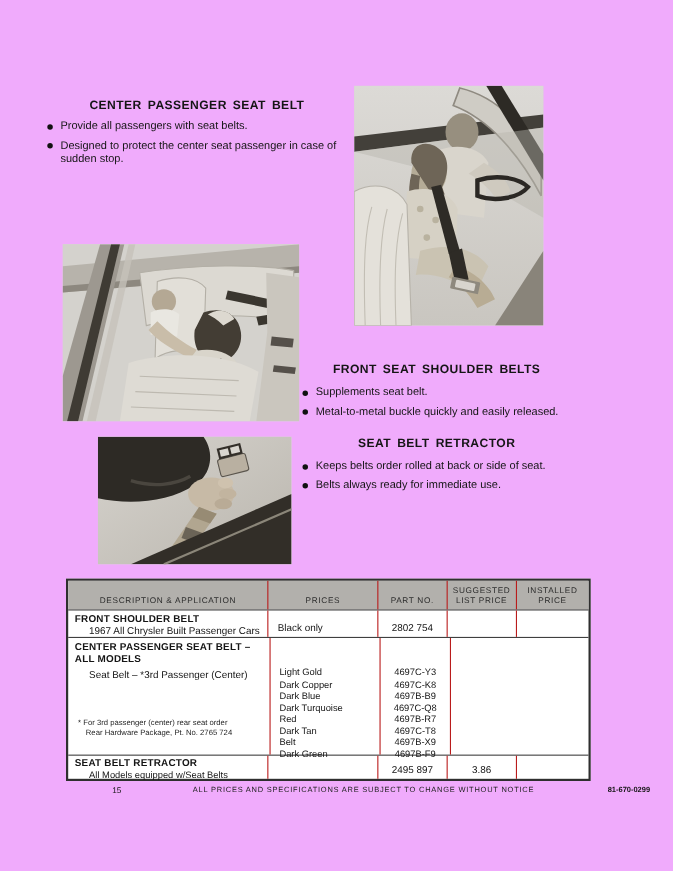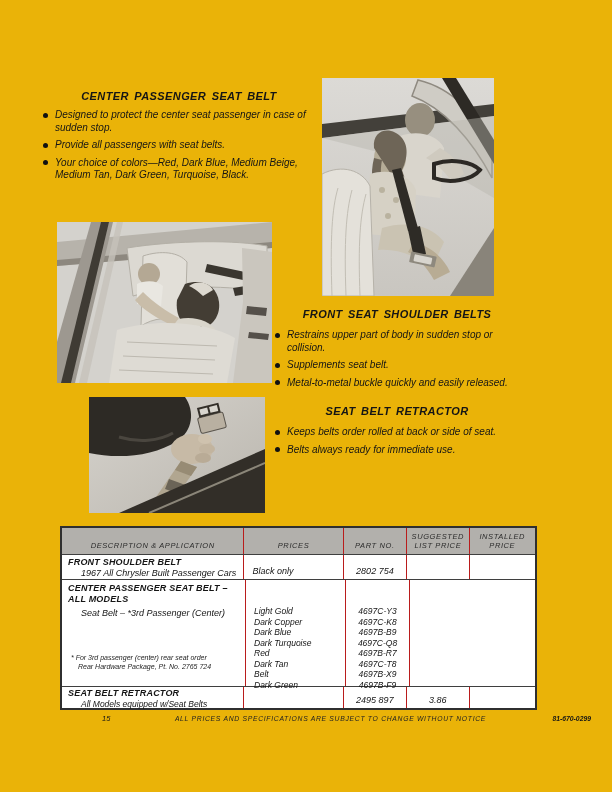--- a/index.html
+++ b/index.html
@@ -1,28 +1,28 @@
 <!DOCTYPE html>
 <html><head>
 <meta charset="utf-8">
 <style>
   * { margin:0; padding:0; box-sizing:border-box; }
   html,body { width:612px; height:792px; }
   body { background:#ffffff; font-family:"Liberation Sans", sans-serif; color:#151515; position:relative; }
-  .page { position:absolute; inset:0; background:#eab308; overflow:hidden;font-style:italic; }
+  .page { position:absolute; inset:0; background:#f0abfc; overflow:hidden; }
 
   .sec-title { font-weight:bold; font-size:11px; letter-spacing:0.4px; word-spacing:2px; text-align:center; }
   .bullets { list-style:none; }
   .bullets li { position:relative; padding-left:15px; font-size:10px; line-height:12.5px; margin-bottom:5px; }
   .bullets li::before { content:""; position:absolute; left:3px; top:3.5px; width:5px; height:5px; border-radius:50%; background:#111; }
 
   #col-left { position:absolute; left:40px; top:90px; width:278px; }
   #col-left .sec-title { margin-bottom:7px; }
 
-  #col-right { position:absolute; left:272px; top:308px; width:250px; }
+  #col-right { position:absolute; left:272px; top:330px; width:250px; }
   #col-right .sec-title { margin-bottom:9px; }
   #retractor-title { margin-top:16px; }
 
   .photo { position:absolute; background:#d8d6d2; }
   .photo svg { display:block; width:100%; height:100%; }
   #photo-shoulder { left:322px; top:78px; width:172px; height:218px; }
   #photo-center-belt { left:57px; top:222px; width:215px; height:161px; }
   #photo-retractor { left:89px; top:397px; width:176px; height:116px; }
 
   .price-table { position:absolute; left:60px; top:526px; width:477px; border:2px solid #2f2f2f; background:#fff; }
@@ -65,23 +65,22 @@
   #form-code { position:absolute; right:-12px; top:1px; font-size:6.8px; font-weight:bold; }
 </style>
 </head>
 <body>
 
 <div class="page">
 
   <div id="col-left">
     <div class="sec-title">CENTER PASSENGER SEAT BELT</div>
     <ul class="bullets">
+      <li>Provide all passengers with seat belts.</li>
       <li>Designed to protect the center seat passenger in case of sudden stop.</li>
-      <li>Provide all passengers with seat belts.</li>
-      <li>Your choice of colors—Red, Dark Blue, Medium Beige, Medium Tan, Dark Green, Turquoise, Black.</li>
     </ul>
   </div>
 
   <div class="photo" id="photo-shoulder">
     <svg viewBox="0 0 172 218" preserveAspectRatio="none">
       <defs>
         <linearGradient id="gA" x1="0" y1="0" x2="0" y2="1">
           <stop offset="0" stop-color="#dcdad6"></stop>
             <stop offset="1" stop-color="#c9c6c0"></stop>
         </linearGradient>
@@ -142,21 +141,20 @@
       <path d="M62,148 L156,152" stroke="#bdb9b0" stroke-width="1" fill="none"></path>
       <path d="M185,26 L215,30 L215,161 L176,161 L186,80 Z" fill="#cac6be"></path>
       <path d="M190,84 L210,86 L209,94 L189,92 Z" fill="#55504a"></path>
       <path d="M192,110 L212,112 L211,118 L191,116 Z" fill="#55504a"></path>
     </svg>
   </div>
 
   <div id="col-right">
     <div class="sec-title">FRONT SEAT SHOULDER BELTS</div>
     <ul class="bullets">
-      <li>Restrains upper part of body in sudden stop or collision.</li>
       <li>Supplements seat belt.</li>
       <li>Metal-to-metal buckle quickly and easily released.</li>
     </ul>
     <div class="sec-title" id="retractor-title">SEAT BELT RETRACTOR</div>
     <ul class="bullets">
       <li>Keeps belts order rolled at back or side of seat.</li>
       <li>Belts always ready for immediate use.</li>
     </ul>
   </div>
 

